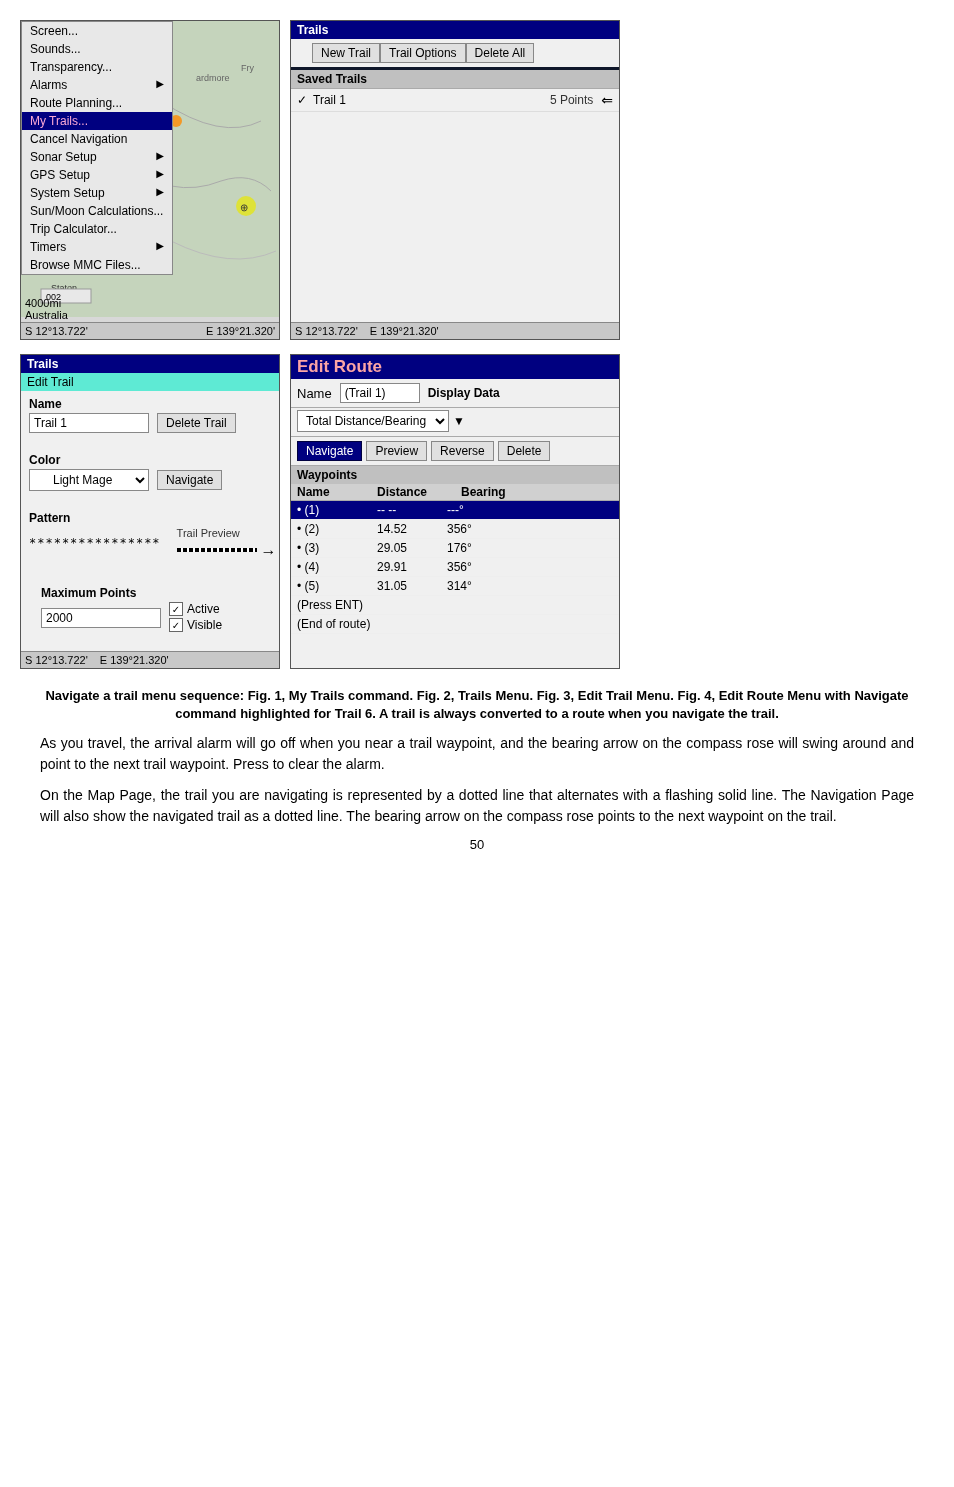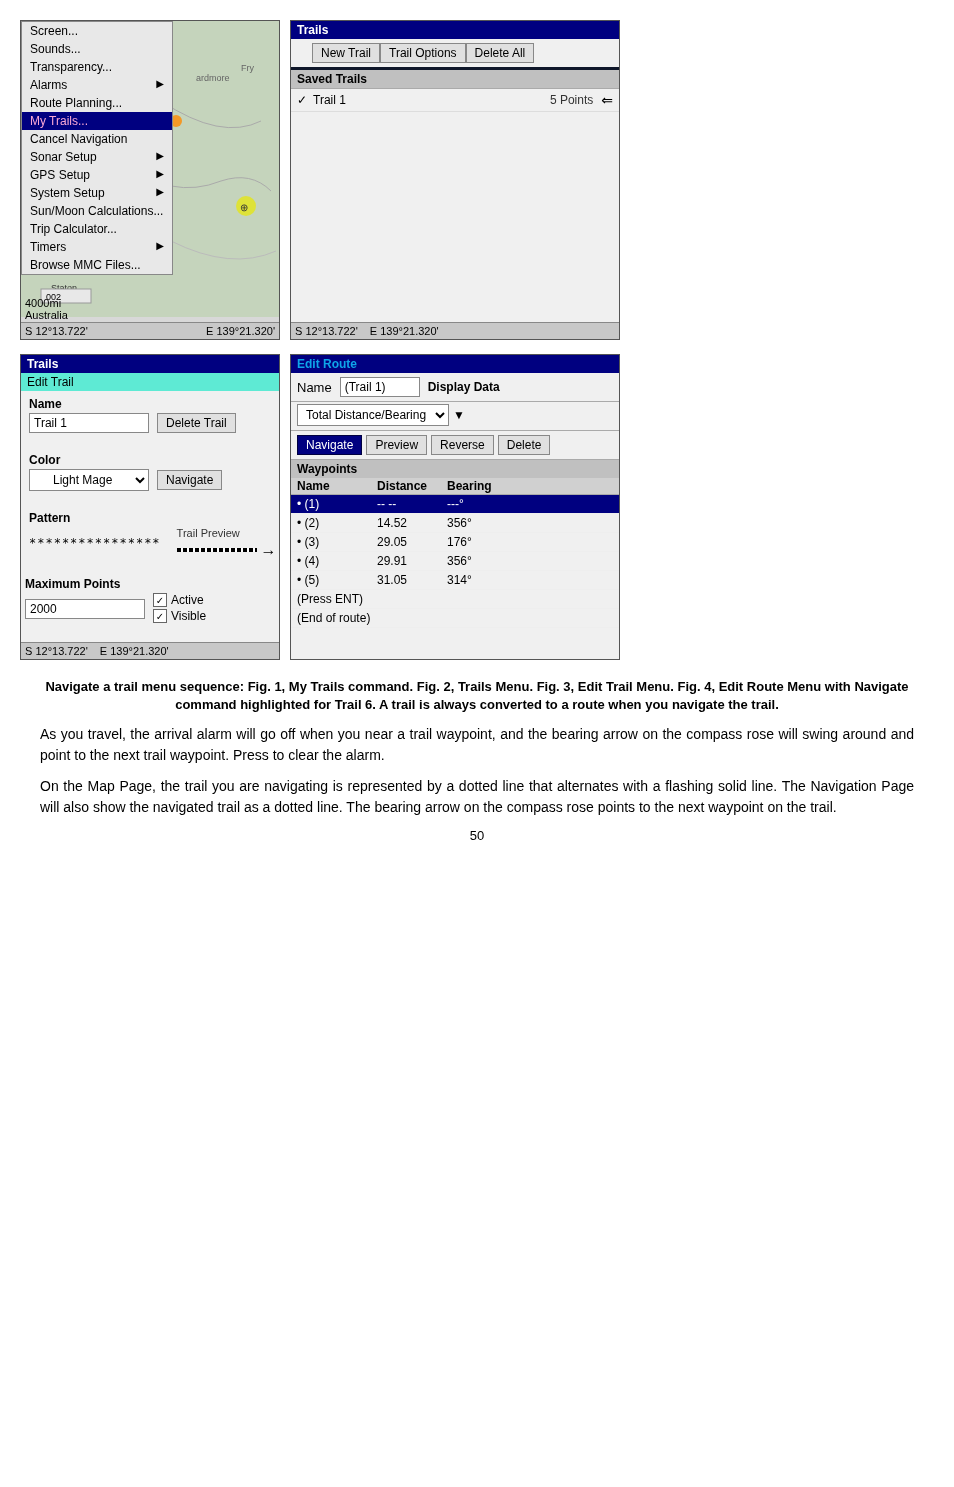--- a/index.html
+++ b/index.html
@@ -214,21 +214,22 @@
       letter-spacing: 1px;
       font-family: monospace;
     }
 
     .trail-preview-label {
       font-size: 11px;
       color: #333;
     }
 
     .max-points-section {
-      padding: 4px 4px;
+      padding: 4px 20px;
+      margin-top: 9px;
     }
 
     .checkbox-row {
       display: flex;
       align-items: center;
       gap: 4px;
       font-size: 12px;
       margin-bottom: 2px;
     }
 
@@ -246,23 +247,23 @@
     
     .edit-route-panel {
       width: 330px;
       background: #f0f0f0;
       border: 1px solid #555;
       position: relative;
     }
 
     .edit-route-title {
       background: #000080;
-      color: #0ea5e9;
+      color: #fca5a5;
       padding: 2px 6px;
-      font-size: 12px;
+      font-size: 17px;
       font-weight: bold;
     }
 
     .route-header {
       display: flex;
       align-items: center;
       padding: 4px 6px;
       gap: 8px;
       border-bottom: 1px solid #aaa;
     }
@@ -310,21 +311,21 @@
     .waypoints-cols {
       display: flex;
       background: #d0d0d0;
       padding: 1px 6px;
       font-size: 12px;
       font-weight: bold;
       border-bottom: 1px solid #aaa;
     }
 
     .col-name { width: 80px; }
-    .col-dist { width: 70px; }
+    .col-dist { width: 84px; }
     .col-bear { flex: 1; }
 
     .waypoint-row {
       display: flex;
       padding: 2px 6px;
       font-size: 12px;
       border-bottom: 1px solid #eee;
     }
 
     .wp-name { width: 80px; }

